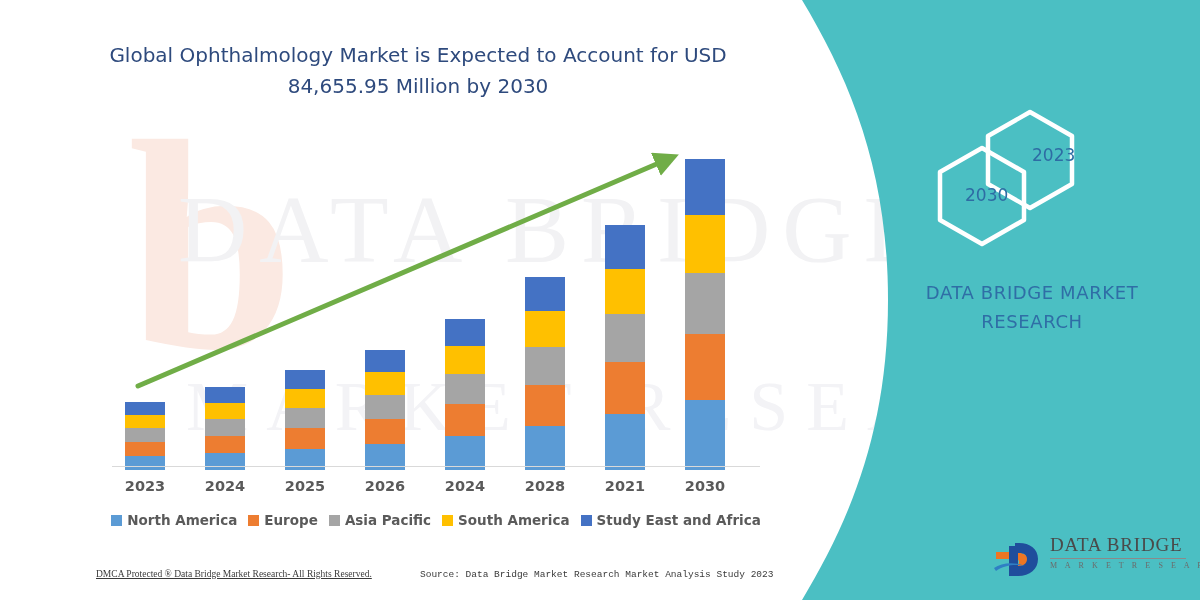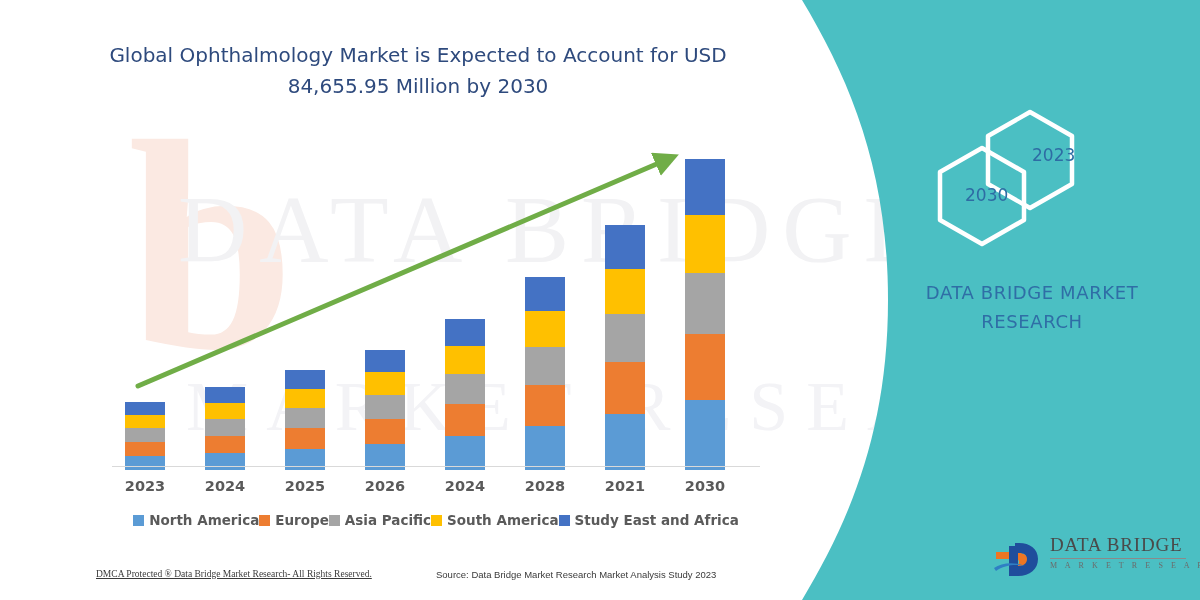--- a/index.html
+++ b/index.html
@@ -104,20 +104,21 @@
   }
 
   
   .legend {
     position: absolute;
     left: 112px; top: 512px;
     width: 648px;
     display: flex;
     align-items: flex-end;
     justify-content: center;
+    gap: 11px;
   }
   .legend-item {
     display: flex;
     align-items: center;
     gap: 5px;
     font-size: 13.5px;
     font-weight: 700;
     color: #5a5a5a;
     font-family: "DejaVu Sans", sans-serif;
     white-space: nowrap;
@@ -132,24 +133,24 @@
     position: absolute;
     left: 96px; top: 569px;
     font-size: 9.5px;
     color: #3a3a3a;
     font-family: "Liberation Serif", serif;
     white-space: nowrap;
     text-decoration: underline;
   }
   .footer-right {
     position: absolute;
-    left: 436px; top: 569px;
+    left: 420px; top: 569px;
     font-size: 9.5px;
     color: #3a3a3a;
-    font-family: Liberation Sans, sans-serif;
+    font-family: Liberation Mono, monospace;
     white-space: nowrap;
   }
 
   
   .teal-svg {
     position: absolute;
     left: 780px; top: 0;
     width: 420px; height: 600px;
   }
   .teal-title {

